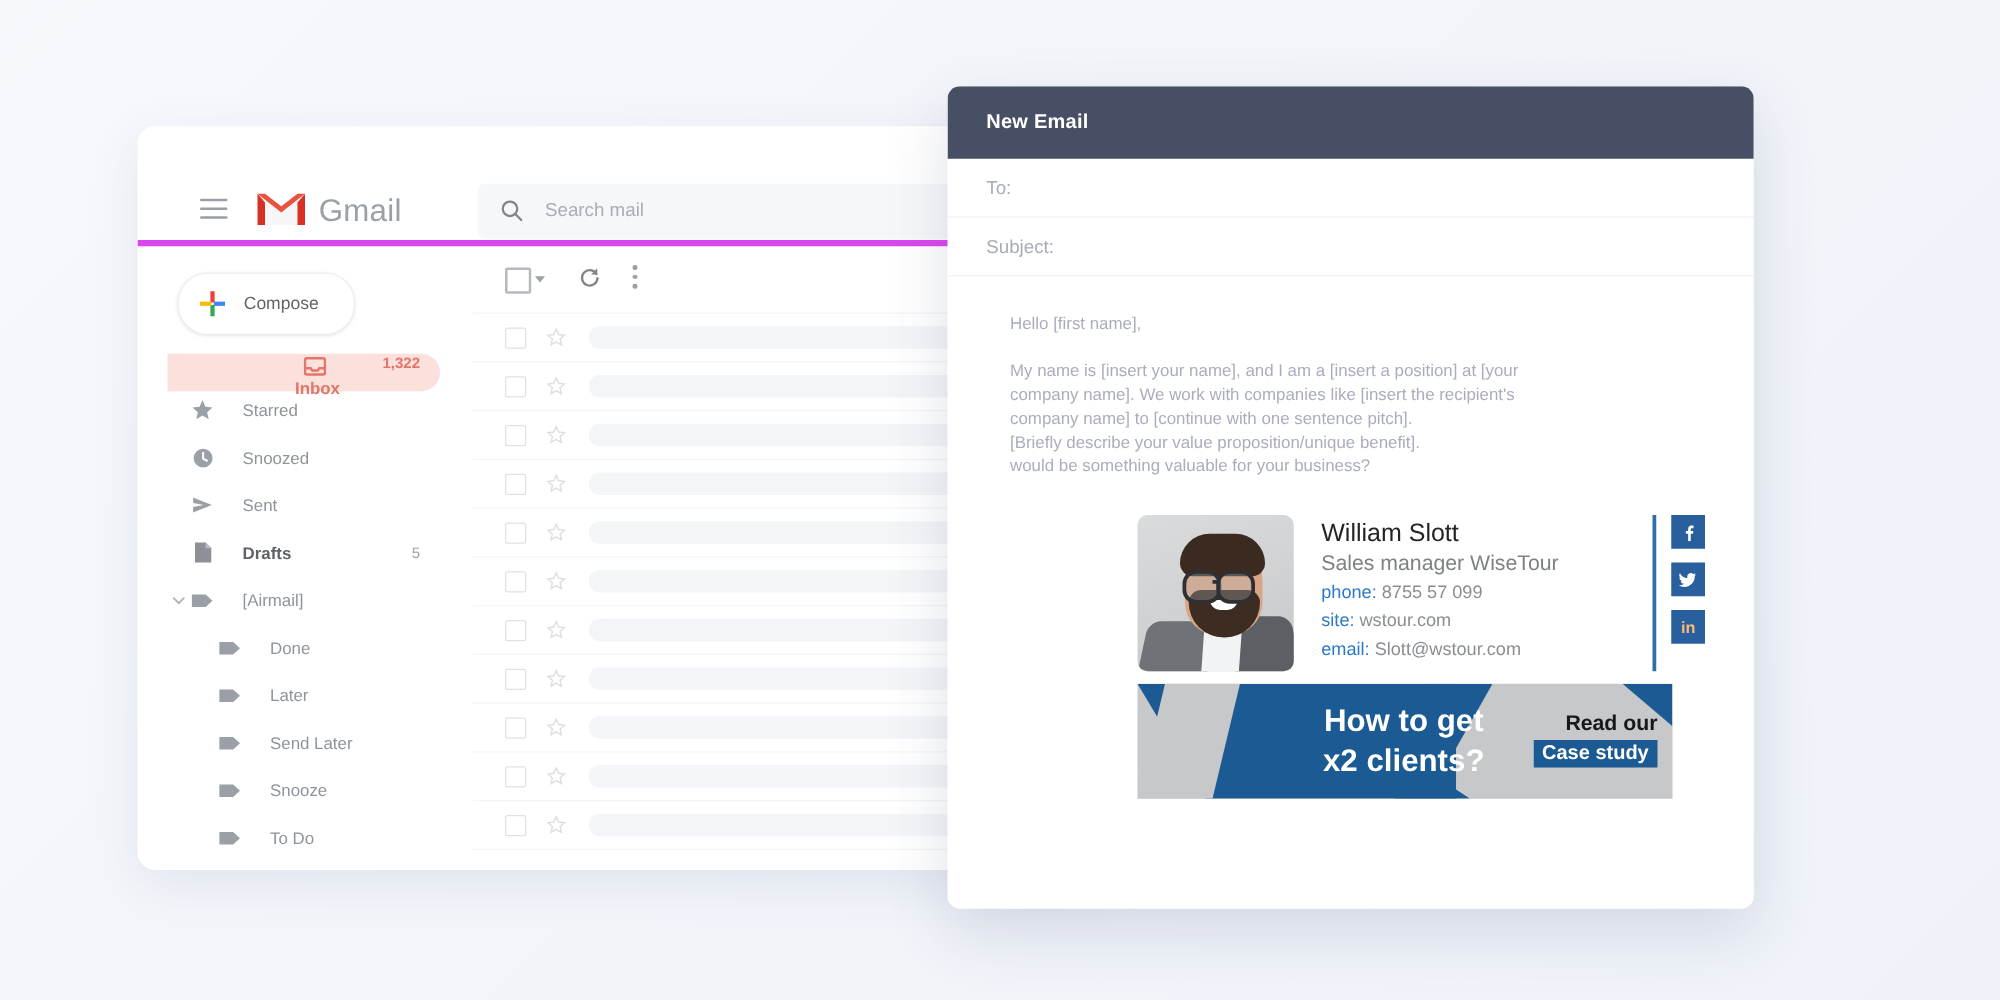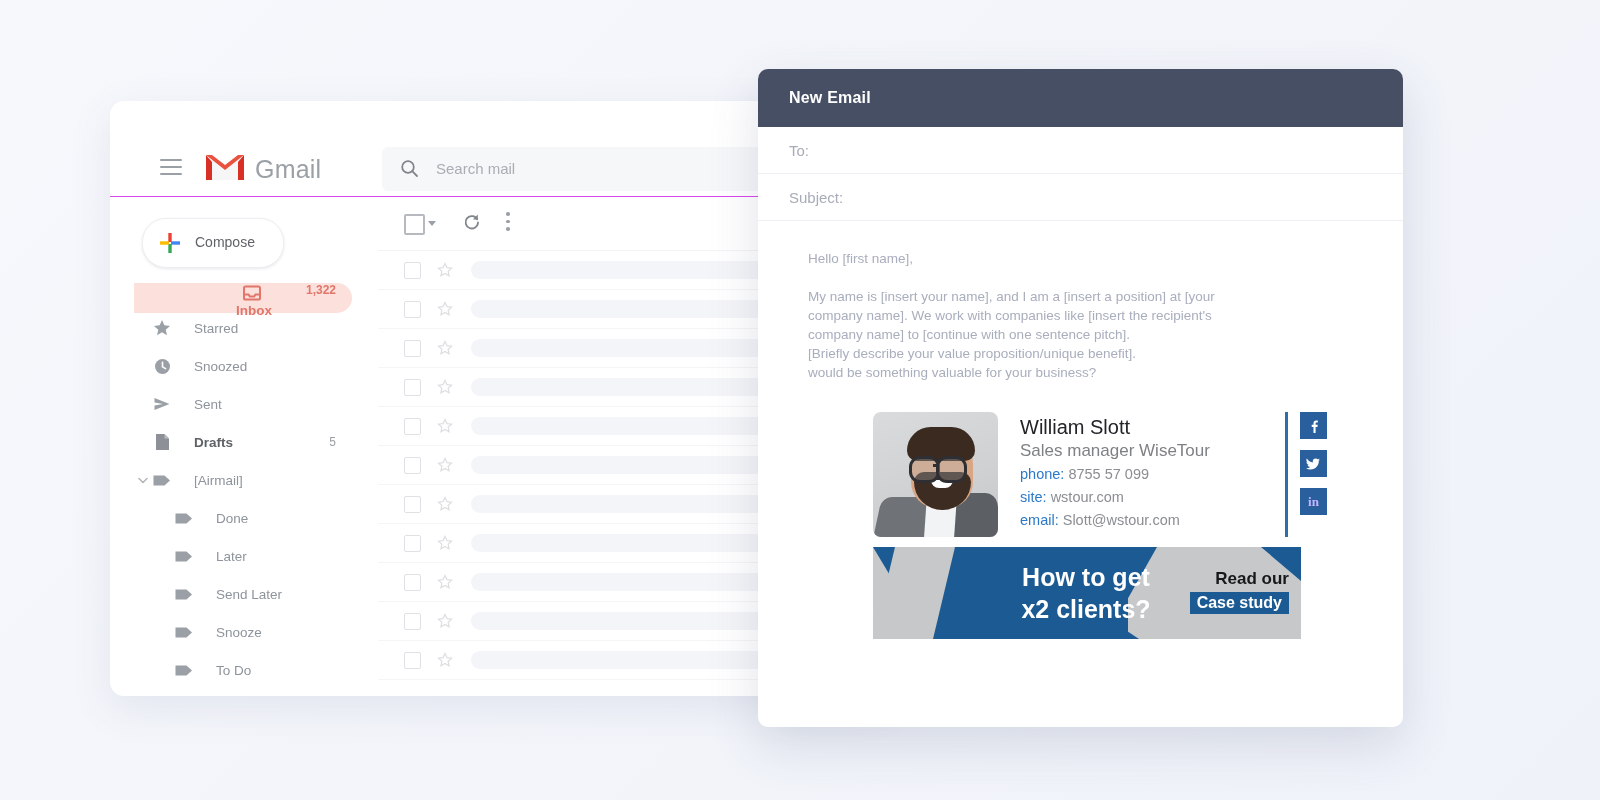--- a/index.html
+++ b/index.html
@@ -26,21 +26,21 @@
     border-radius: 14px;
     box-shadow: 0 12px 40px rgba(70, 85, 130, 0.10);
     overflow: hidden;
   }
 
   #gmail-topbar {
     position: absolute;
     left: 0; top: 0;
     width: 100%;
     height: 96px;
-    border-bottom: 1px solid #d946ef;
+    border-bottom: 5px solid #d946ef;
     box-sizing: border-box;
   }
 
   #hamburger-icon {
     position: absolute;
     left: 50px;
     top: 58px;
     width: 22px;
     height: 16px;
   }
@@ -278,21 +278,21 @@
     font-size: 13.5px;
     color: #a9aebd;
     line-height: 19px;
     white-space: nowrap;
   }
   .body-gap { height: 19px; }
 
   
   #signature {
     margin-top: 30px;
-    margin-left: 65px;
+    margin-left: 102px;
     width: 455px;
     position: relative;
   }
   #sig-top { display: flex; align-items: flex-start; }
 
   #sig-photo {
     width: 125px;
     height: 125px;
     border-radius: 8px;
     background: linear-gradient(160deg, #d9dbdc 0%, #cfd1d3 55%, #c5c7c9 100%);
@@ -761,21 +761,21 @@
               <svg width="14" height="14" viewBox="0 0 14 14">
                 <path d="M8.6 14 V8 H10.4 L10.7 5.8 H8.6 V4.5 C8.6 3.9 8.8 3.5 9.7 3.5 H10.8 V1.5 C10.6 1.5 9.9 1.4 9.2 1.4 C7.6 1.4 6.5 2.4 6.5 4.2 V5.8 H4.7 V8 H6.5 V14 Z" fill="#ffffff"></path>
               </svg>
             </div>
             <div class="soc">
               <svg width="15" height="14" viewBox="0 0 15 14">
                 <path d="M14 2.7 c-.5.25-1.1.4-1.7.5.6-.37 1.05-.95 1.27-1.65-.57.34-1.2.58-1.86.71A2.93 2.93 0 0 0 6.8 4.9c0 .23.03.45.08.66A8.3 8.3 0 0 1 .9 1.5a2.93 2.93 0 0 0 .9 3.9c-.48-.01-.93-.15-1.33-.36v.04c0 1.4 1 2.58 2.33 2.85-.24.07-.5.1-.77.1-.19 0-.37-.02-.55-.05a2.93 2.93 0 0 0 2.73 2.03A5.87 5.87 0 0 1 0 11.2a8.28 8.28 0 0 0 4.48 1.31c5.38 0 8.32-4.45 8.32-8.31l-.01-.38A5.9 5.9 0 0 0 14 2.7Z" fill="#ffffff"></path>
               </svg>
             </div>
             <div class="soc">
-              <span style="font-size:13px;font-weight:bold;color:#c4b5fd;font-family:Liberation Serif, serif;">in</span>
+              <span style="font-size:13px;font-weight:bold;color:#fdba74;font-family:Liberation Sans, sans-serif;">in</span>
             </div>
           </div>
       </div>
 
       <div id="sig-banner">
         <div class="bn-blue-main"></div>
         <div class="bn-stripe-gray"></div>
         <div class="bn-blue-wedge2"></div>
         <div class="bn-blue-bl"></div>
         <div class="bn-blue-tr"></div>

